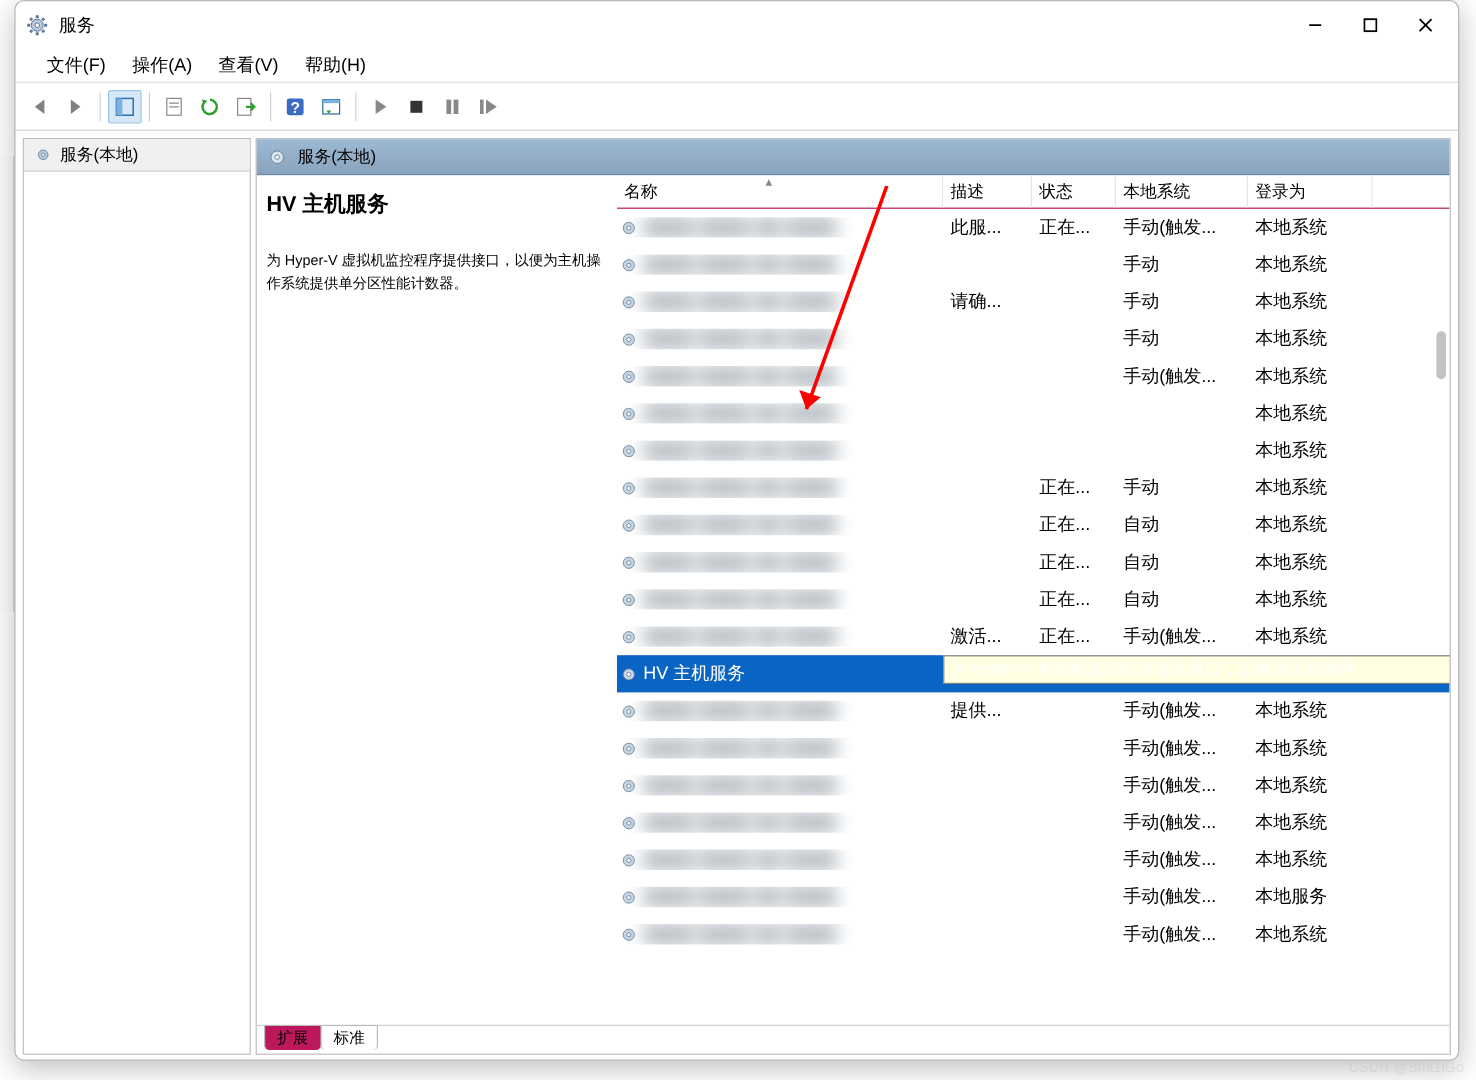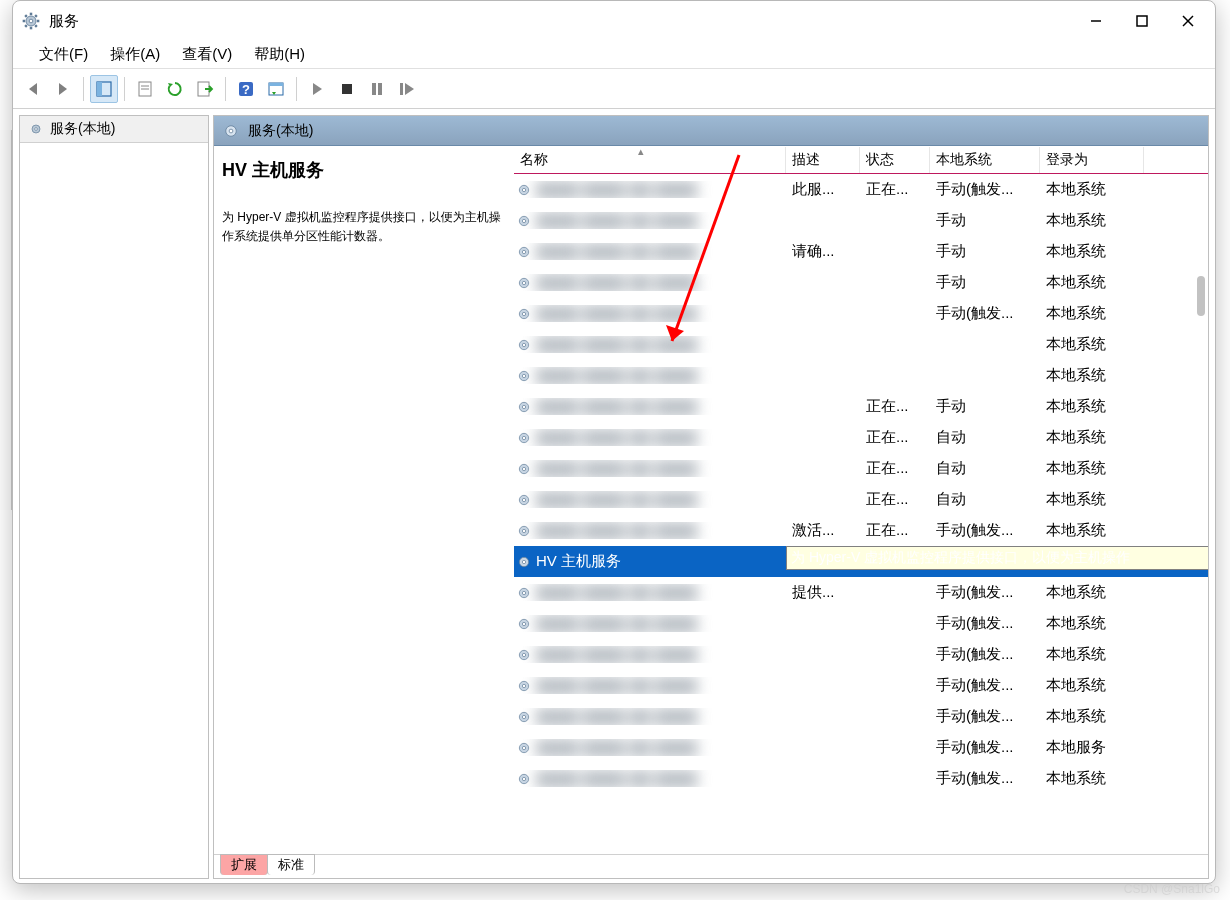--- a/index.html
+++ b/index.html
@@ -42,21 +42,21 @@
 .rows { position:relative; }
 .row { height:31px; display:flex; align-items:center; font-size:15px; color:#000;}
 .row .col { border-right:none; padding:3px 6px;}
 .row.sel { background:#0a64c4; color:#fff;}
 .row.sel .col { color:#fff;}
 .row .ico { width:16px; height:16px; margin:0 4px 0 2px; flex-shrink:0;}
 .row .name-cell { width:272px; display:flex; align-items:center; overflow:hidden;}
 .blur-name { filter:blur(7px); opacity:0.75; }
 .tabstrip { height:24px; display:flex; align-items:flex-start; padding:0 6px; border-top:1px solid #d0d0d0;}
 .tab { position:relative; padding:1px 10px; font-size:13px; background:#fff; border:1px solid #bbb; border-bottom:none; margin-right:-1px; border-radius:0 0 4px 4px; transform:translateY(-1px);}
-.tab.active { background:#fca5a5; z-index:2;}
+.tab.active { background:#be185d; z-index:2;}
 .tooltip { position:absolute; left:272px; top:0px; right:-340px; height:24px; background:#ffffe1; border:1px solid #808080; font-size:14px; padding:2px 4px; white-space:nowrap; overflow:hidden;}
 .red-arrow { position:absolute; pointer-events:none;}
 .watermark { position:absolute; right:10px; bottom:4px; color:#ccc; font-size:12px; opacity:0.6;}
 .scroll-ind { position:absolute; right:3px; top:130px; width:8px; height:40px; background:#c2c2c2; border-radius:4px;}
 .gear {fill:#b9c8d6; stroke:#5e7a96; stroke-width:1;}
 </style>
 </head>
 <body>
 
 <div class="outer-bg"></div>

